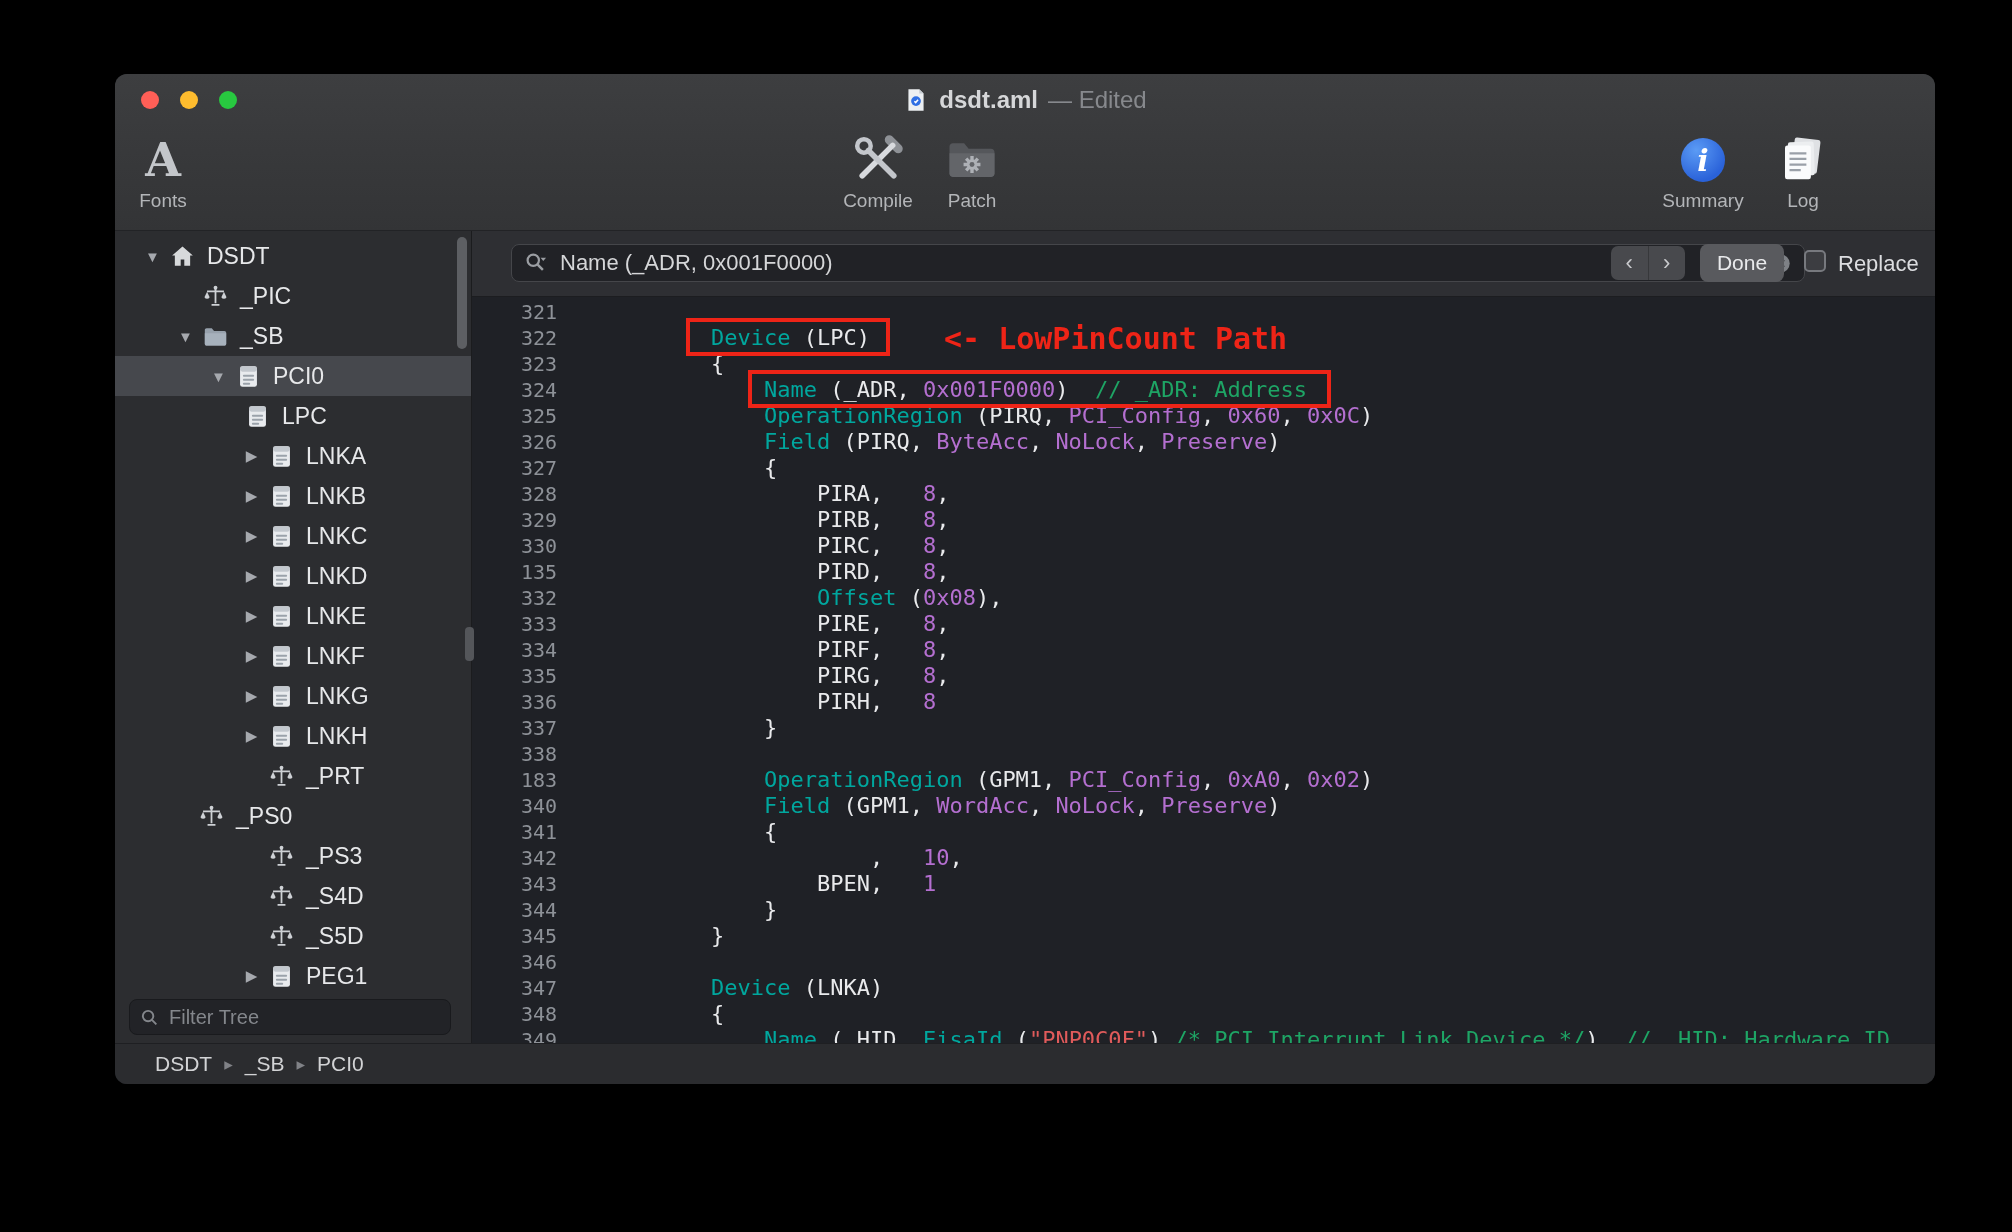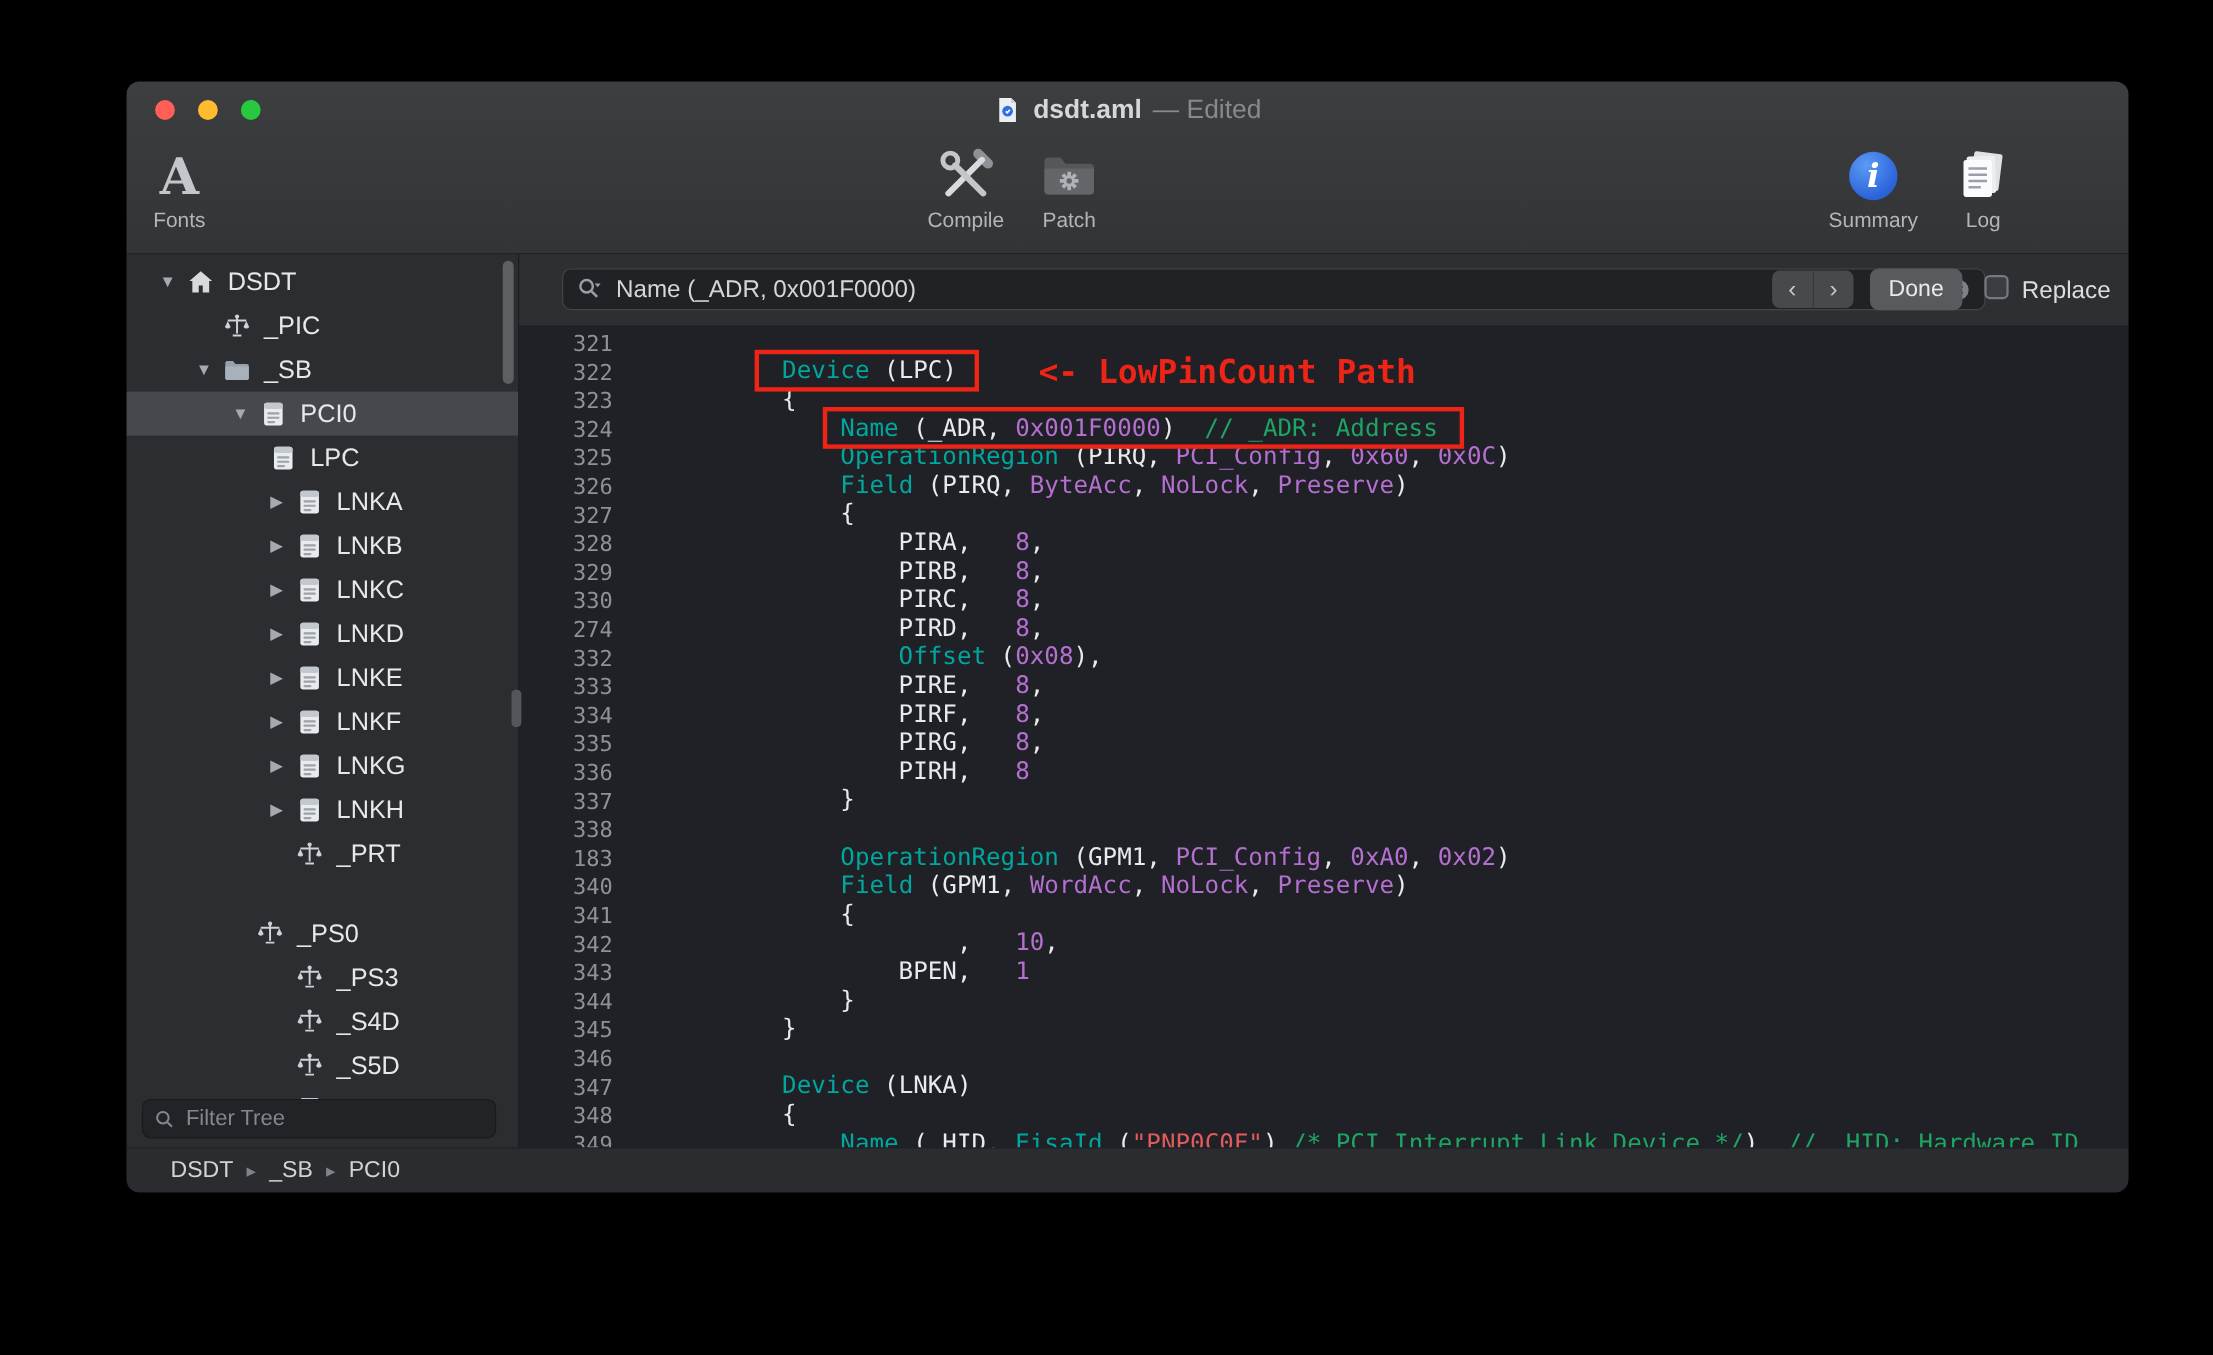--- a/index.html
+++ b/index.html
@@ -351,21 +351,21 @@
                 <g stroke="#ced1d5" stroke-width="1.6" fill="none">
                   <path d="M12 4.5v13.5M4.5 7.5h15M8.5 19.5h7"></path>
                 </g>
                 <circle cx="12" cy="4.2" r="1.7" fill="#ced1d5"></circle>
                 <path d="M4.5 7.8 2.2 12.6a2.6 2.6 0 0 0 4.6 0Z" fill="#ced1d5"></path>
                 <path d="M19.5 7.8l-2.3 4.8a2.6 2.6 0 0 0 4.6 0Z" fill="#ced1d5"></path>
               </svg>
             </span>
             <span class="tree-label">_PRT</span>
           </div>
-          <div class="tree-row" style="padding-left: 84px; margin-top: 32px;">
+          <div class="tree-row" style="padding-left: 50px;">
             <span class="tri"></span>
             <span class="tree-ic">
               <svg width="27" height="27" viewBox="0 0 24 24">
                 <g stroke="#ced1d5" stroke-width="1.6" fill="none">
                   <path d="M12 4.5v13.5M4.5 7.5h15M8.5 19.5h7"></path>
                 </g>
                 <circle cx="12" cy="4.2" r="1.7" fill="#ced1d5"></circle>
                 <path d="M4.5 7.8 2.2 12.6a2.6 2.6 0 0 0 4.6 0Z" fill="#ced1d5"></path>
                 <path d="M19.5 7.8l-2.3 4.8a2.6 2.6 0 0 0 4.6 0Z" fill="#ced1d5"></path>
               </svg>
@@ -504,21 +504,21 @@
             </div>
             <div class="code-line">
               <span class="ln">329</span>
               <span class="cd"><span class="tok-p">                PIRB,   </span><span class="tok-n">8</span><span class="tok-p">,</span></span>
             </div>
             <div class="code-line">
               <span class="ln">330</span>
               <span class="cd"><span class="tok-p">                PIRC,   </span><span class="tok-n">8</span><span class="tok-p">,</span></span>
             </div>
             <div class="code-line">
-              <span class="ln">274</span>
+              <span class="ln">135</span>
               <span class="cd"><span class="tok-p">                PIRD,   </span><span class="tok-n">8</span><span class="tok-p">,</span></span>
             </div>
             <div class="code-line">
               <span class="ln">332</span>
               <span class="cd"><span class="tok-p">                </span><span class="tok-k">Offset</span><span class="tok-p"> (</span><span class="tok-n">0x08</span><span class="tok-p">),</span></span>
             </div>
             <div class="code-line">
               <span class="ln">333</span>
               <span class="cd"><span class="tok-p">                PIRE,   </span><span class="tok-n">8</span><span class="tok-p">,</span></span>
             </div>

